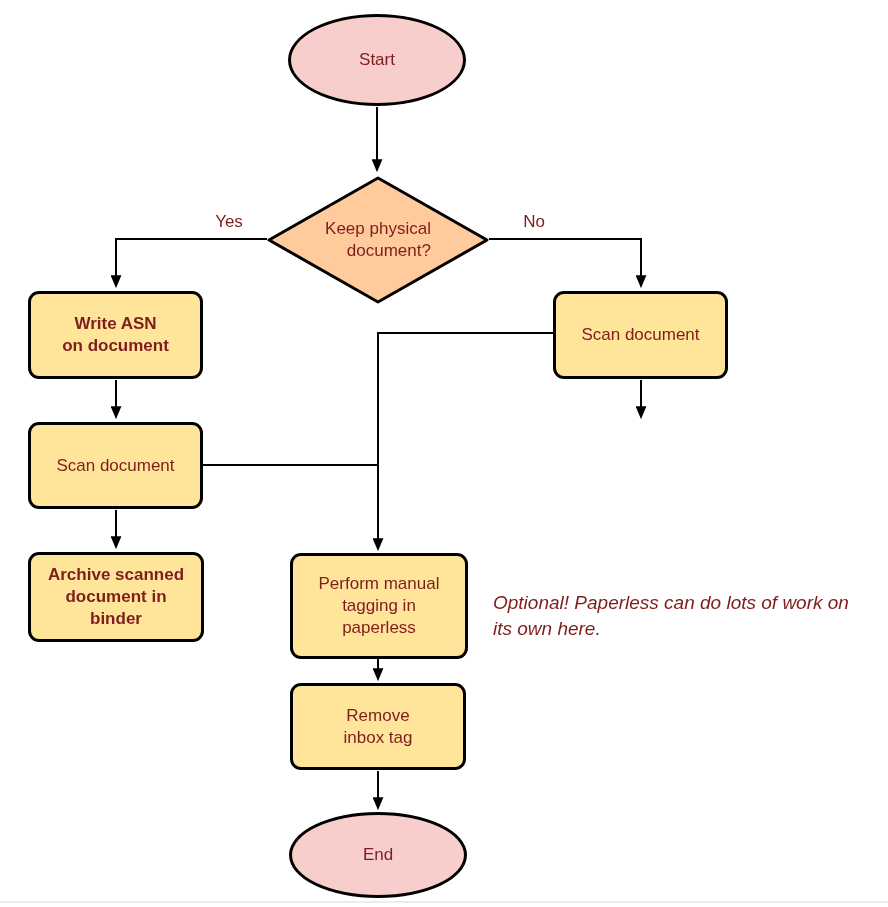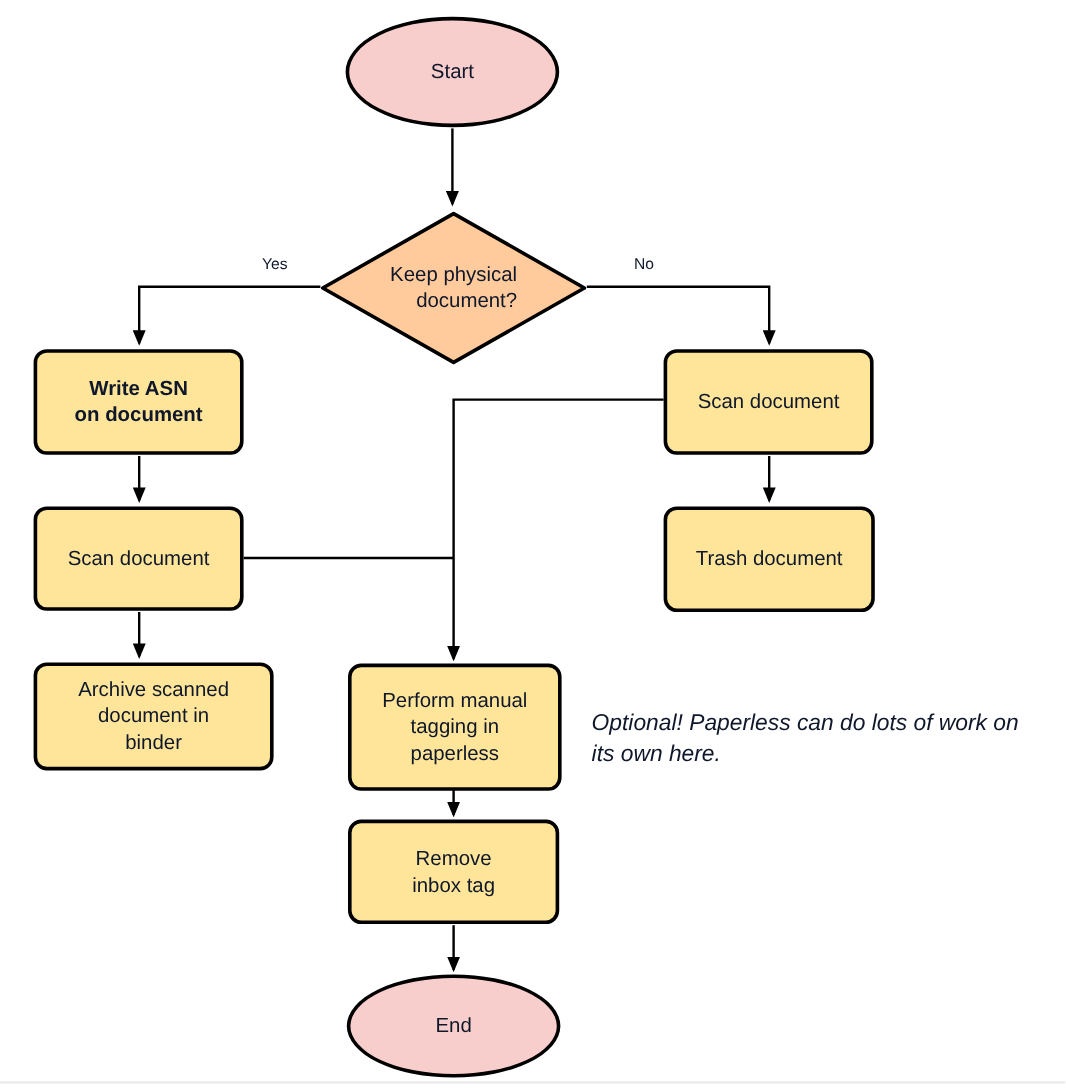--- a/index.html
+++ b/index.html
@@ -2,21 +2,21 @@
 <html><head>
 <meta charset="utf-8">
 <style>
   html, body { margin: 0; padding: 0; background: #ffffff; }
   .canvas {
     position: relative;
     width: 888px;
     height: 907px;
     background: #ffffff;
     font-family: "Liberation Sans", sans-serif;
-    color: #0f172a;
+    color: #7f1d1d;
     overflow: hidden;
   }
   .edges { position: absolute; left: 0; top: 0; }
   .node {
     position: absolute;
     display: flex;
     align-items: center;
     justify-content: center;
     text-align: center;
     box-sizing: border-box;
@@ -39,21 +39,21 @@
     display: flex;
     align-items: center;
     justify-content: center;
     text-align: right;
     font-size: 17px;
     line-height: 22px;
     white-space: pre-line;
   }
   .edge-label {
     position: absolute;
-    font-size: 13px;
+    font-size: 17px;
     text-align: center;
     background: #ffffff;
     padding: 0 2px;
   }
   .annotation {
     position: absolute;
     left: 481px;
     top: 590px;
     width: 404px;
     font-size: 19px;
@@ -110,33 +110,30 @@
 
   <div class="node process" style="left: 28px; top: 291px; width: 175px; height: 88px; background-color: rgb(255, 229, 153); font-weight: bold;">
     <span>Write ASN
 on document</span>
   </div>
 
   <div class="node process" style="left: 28px; top: 422px; width: 175px; height: 87px; background-color: rgb(255, 229, 153);">
     <span>Scan document</span>
   </div>
 
-  <div class="node process" style="left: 28px; top: 552px; width: 200px; height: 90px; background-color: rgb(255, 229, 153);">
+  <div class="node process" style="left: 28px; top: 552px; width: 176px; height: 90px; background-color: rgb(255, 229, 153); font-weight: bold;">
     <span>Archive scanned
 document in
 binder</span>
   </div>
 
   <div class="node process" style="left: 553px; top: 291px; width: 175px; height: 88px; background-color: rgb(255, 229, 153);">
     <span>Scan document</span>
   </div>
 
-  <div class="node process" style="left: 553px; top: 422px; width: 176px; height: 88px; background-color: rgb(255, 229, 153);">
-    <span>Trash document</span>
-  </div>
 
   <div class="node process" style="left: 290px; top: 553px; width: 178px; height: 106px; background-color: rgb(255, 229, 153);">
     <span>Perform manual
 tagging in
 paperless</span>
   </div>
 
   <div class="node process" style="left: 290px; top: 683px; width: 176px; height: 87px; background-color: rgb(255, 229, 153);">
     <span>Remove
 inbox tag</span>

